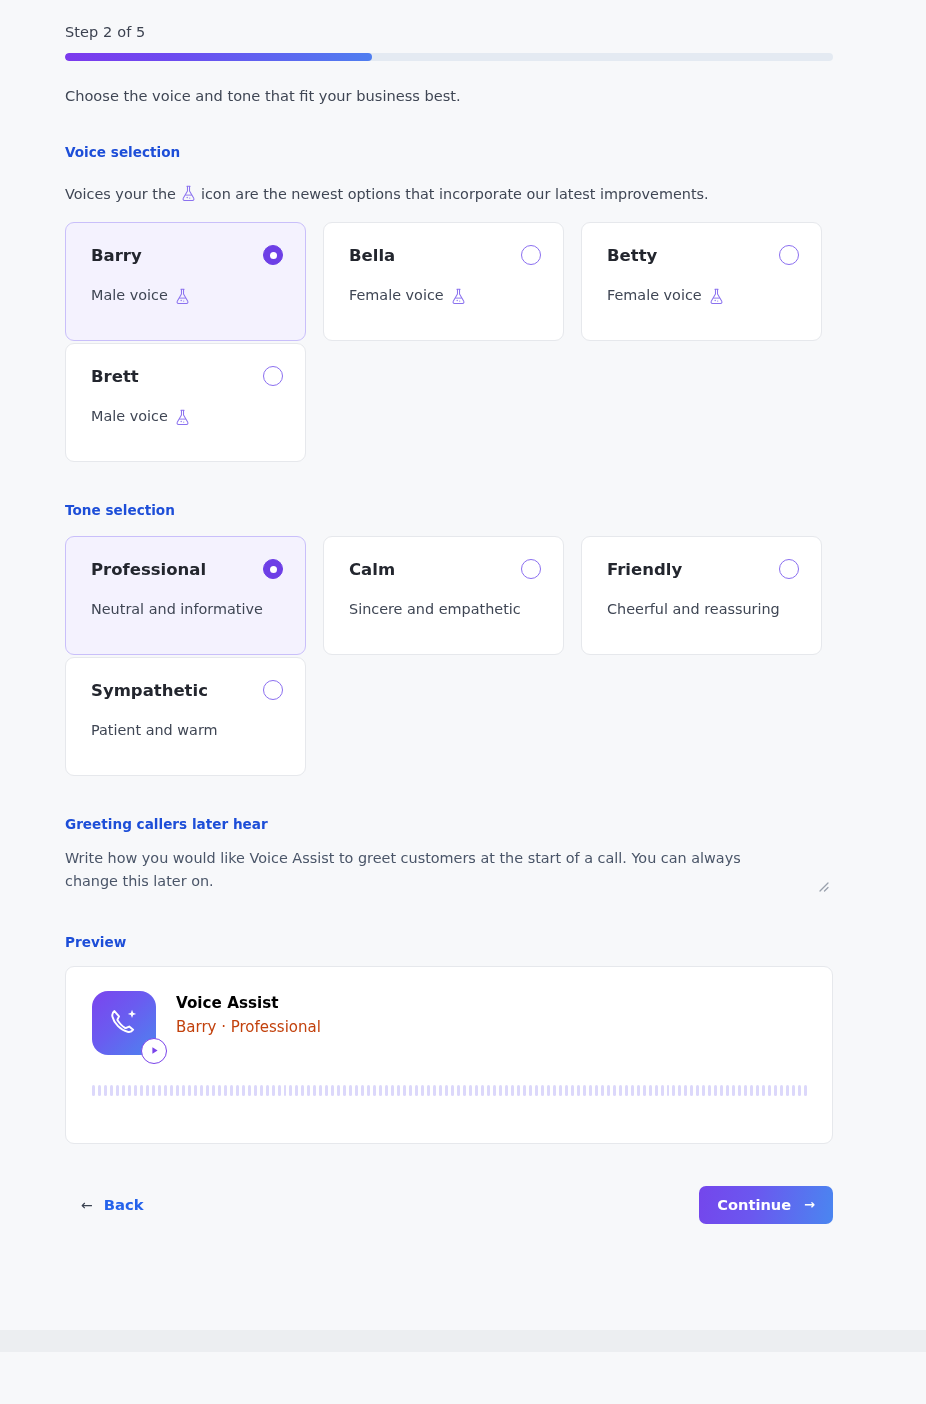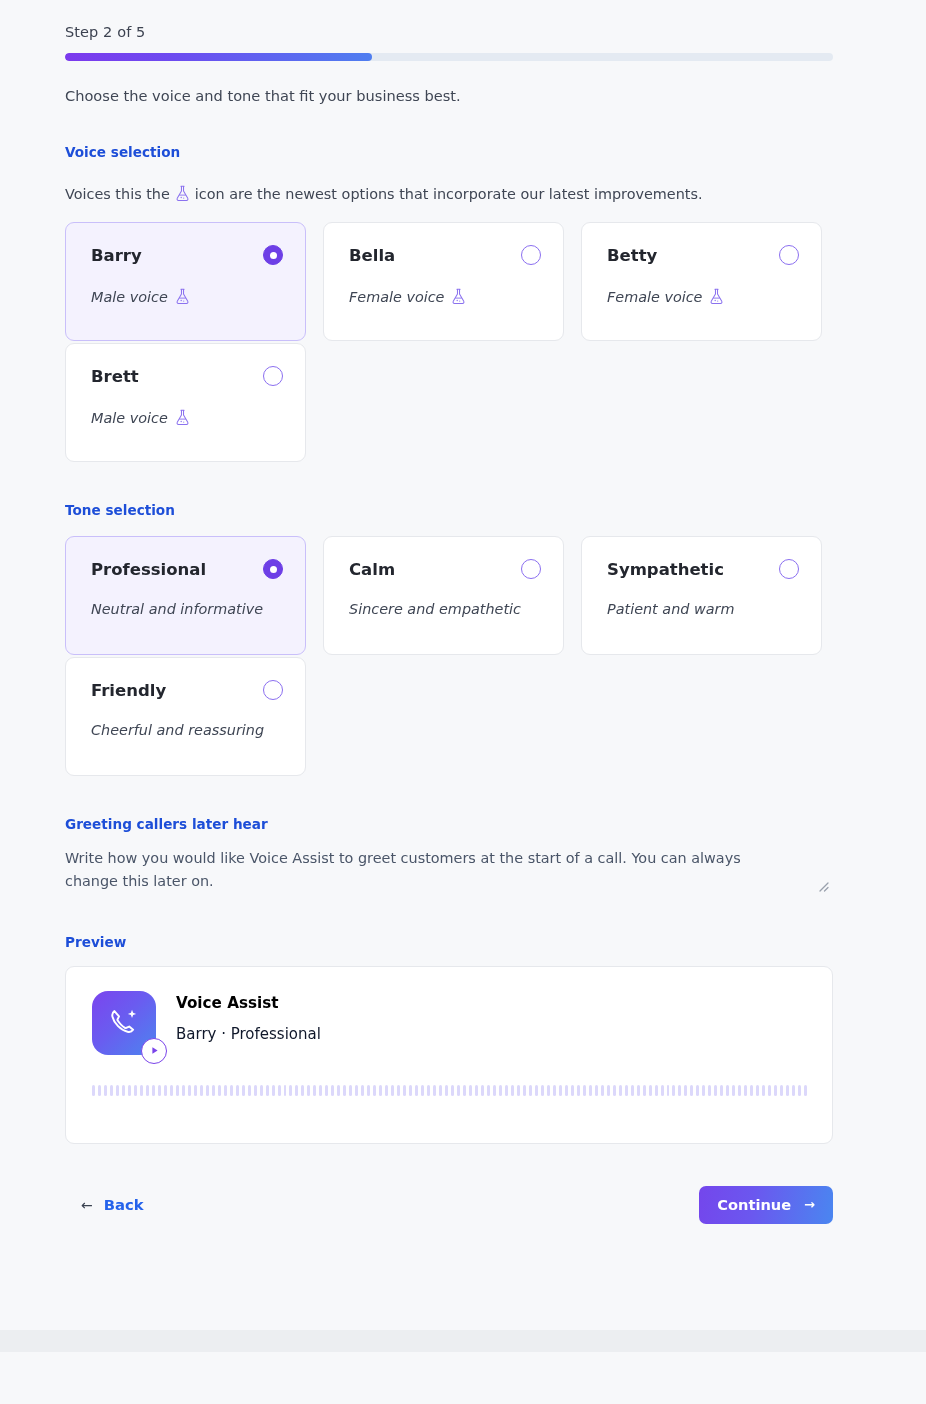--- a/index.html
+++ b/index.html
@@ -120,22 +120,20 @@
   .option-name {
     font-size: 16.5px;
     font-weight: 700;
     color: #23262e;
   }
   .option-desc {
     margin-top: 22px;
     font-size: 14.4px;
     color: #3f4654;
     display: flex;
-    align-items: center;
-    font-style: italic;
   }
   .option-desc .flask-inline { margin-left: 7px; position: relative; top: 1px; }
 
   .radio {
     width: 20px; height: 20px;
     border-radius: 50%;
     border: 1.6px solid #8b6ff0;
     background: transparent;
     flex: 0 0 auto;
   }
@@ -221,23 +219,23 @@
     align-items: center;
     justify-content: center;
   }
   .preview-meta { padding-top: 3px; }
   .preview-title {
     font-size: 15.2px;
     font-weight: 700;
     color: #000000;
   }
   .preview-sub {
-    margin-top: 13px;
+    margin-top: 6px;
     font-size: 15px;
-    color: #0f172a;
+    color: #c2410c;
   }
   .waveform {
     margin-top: 28px;
     display: flex;
     align-items: center;
     gap: 3px;
     height: 16px;
     padding-left: 0;
   }
   .waveform span {
@@ -293,21 +291,21 @@
 
     <div class="step-label">Step 2 of 5</div>
     <div class="progress-track">
       <div class="progress-fill" id="progress-fill" style="width: 40%;"></div>
     </div>
 
     <div class="page-subtitle">Choose the voice and tone that fit your business best.</div>
 
     <div class="section-label">Voice selection</div>
     <div class="section-note">
-      <span>Voices this the</span>
+      <span>Voices your the</span>
       <span class="flask-inline">
         <svg width="15" height="17" viewBox="0 0 16 18" fill="none">
           <path d="M6.3 1.2h3.4M6.9 1.2v5.1L2.4 14.1a1.5 1.5 0 0 0 1.3 2.3h8.6a1.5 1.5 0 0 0 1.3-2.3L9.1 6.3V1.2" stroke="#8b72ef" stroke-width="1.1" stroke-linecap="round" stroke-linejoin="round"></path>
           <path d="M4.55 10.7h6.9" stroke="#8b72ef" stroke-width="1"></path>
           <circle cx="6.6" cy="13.2" r="0.75" fill="#8b72ef"></circle>
           <circle cx="9.3" cy="13.9" r="0.6" fill="#8b72ef"></circle>
         </svg>
       </span>
       <span>icon are the newest options that incorporate our latest improvements.</span>
     </div>
@@ -389,34 +387,34 @@
           <div class="option-head">
             <div class="option-name">Calm</div>
             <div class="radio"></div>
           </div>
           <div class="option-desc">
             <span>Sincere and empathetic</span>
           </div>
         </div>
         <div class="option-card">
           <div class="option-head">
+            <div class="option-name">Friendly</div>
+            <div class="radio"></div>
+          </div>
+          <div class="option-desc">
+            <span>Cheerful and reassuring</span>
+          </div>
+        </div>
+        <div class="option-card">
+          <div class="option-head">
             <div class="option-name">Sympathetic</div>
             <div class="radio"></div>
           </div>
           <div class="option-desc">
             <span>Patient and warm</span>
-          </div>
-        </div>
-        <div class="option-card">
-          <div class="option-head">
-            <div class="option-name">Friendly</div>
-            <div class="radio"></div>
-          </div>
-          <div class="option-desc">
-            <span>Cheerful and reassuring</span>
           </div>
         </div>
       </div>
 
     <div class="section-label">Greeting callers later hear</div>
     <div class="greeting-help">Write how you would like Voice Assist to greet customers at the start of a call. You can always change this later on.</div>
     <div class="greeting-wrap">
       <span class="resize-grip">
         <svg width="14" height="14" viewBox="0 0 14 14">
           <path d="M13 5 L5 13 M13 9.5 L9.5 13" stroke="#9aa1ad" stroke-width="1.3" stroke-linecap="round"></path>

